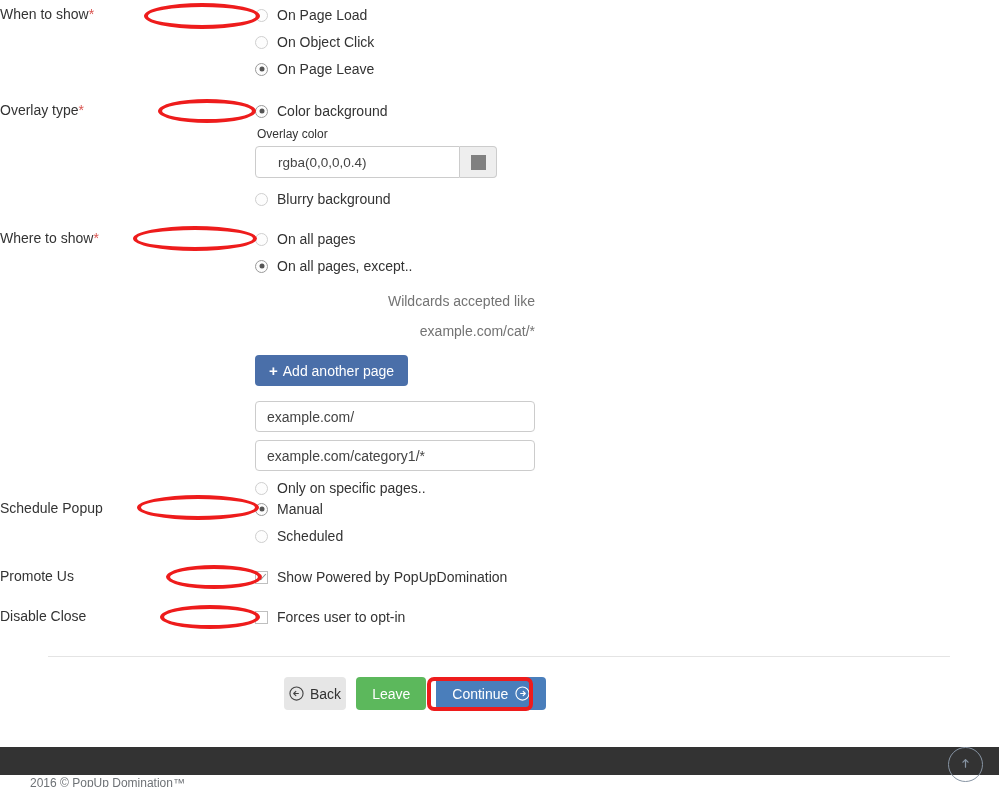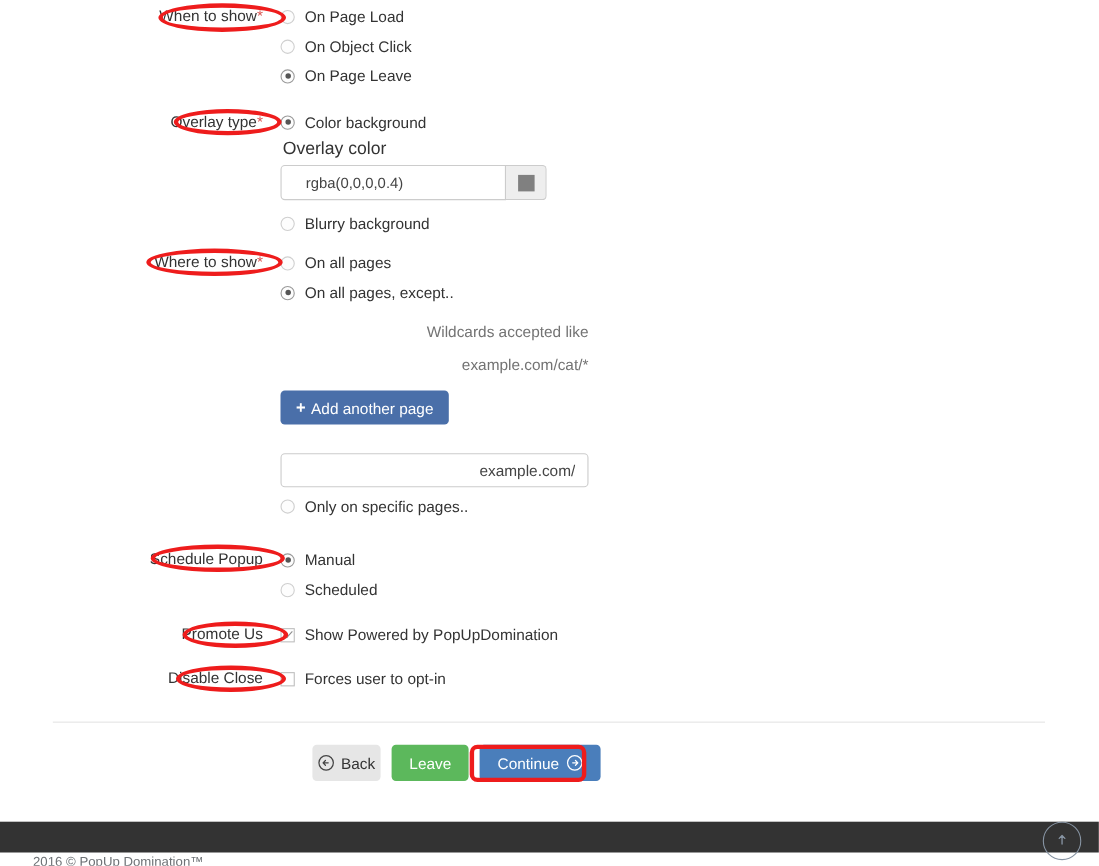--- a/index.html
+++ b/index.html
@@ -24,21 +24,21 @@
     top: 0;
     width: 999px;
   }
   .form-row {
     position: absolute;
     display: flex;
     align-items: flex-start;
   }
   .label-col {
     width: 255px;
-    text-align: right;
+    text-align: left;
     padding-right: 16px;
     box-sizing: border-box;
     font-size: 14px;
     color: #333333;
     line-height: 20px;
     position: relative;
   }
   .label-col .req {
     color: #d9534f;
     font-weight: normal;
@@ -118,21 +118,21 @@
   }
   .opt-label {
     font-size: 14px;
     color: #333333;
     line-height: 18px;
     white-space: nowrap;
   }
 
   
   .sub-label {
-    font-size: 16px;
+    font-size: 12px;
     color: #333333;
     margin: 4px 0 5px 2px;
   }
   .txt-input {
     width: 205px;
     height: 32px;
     border: 1px solid #cccccc;
     border-radius: 4px;
     background: #ffffff;
     font-family: "Liberation Sans", sans-serif;
@@ -353,21 +353,22 @@
       </div>
 
       <div class="helper" style="margin-top:9px;">Wildcards accepted like</div>
       <div class="helper">example.com/cat/*</div>
 
       <button class="btn btn-blue" style="margin-top:9px;">
         <span class="plus">+</span>
           <span>Add another page</span>
       </button>
 
-      <input class="page-input" style="margin-top: 26px; text-align: right;" type="text" value="example.com/">
+      <input class="page-input" style="margin-top: 15px;" type="text" value="example.com/">
+      <input class="page-input" style="margin-top: 8px;" type="text" value="example.com/category1/*">
 
       <div class="opt" style="margin-top:6px;">
         <span class="radio"></span>
         <span class="opt-label">Only on specific pages..</span>
       </div>
     </div>
   </div>
 
   <div class="form-row" style="left:0; top:498px;">
     <div class="label-col">

